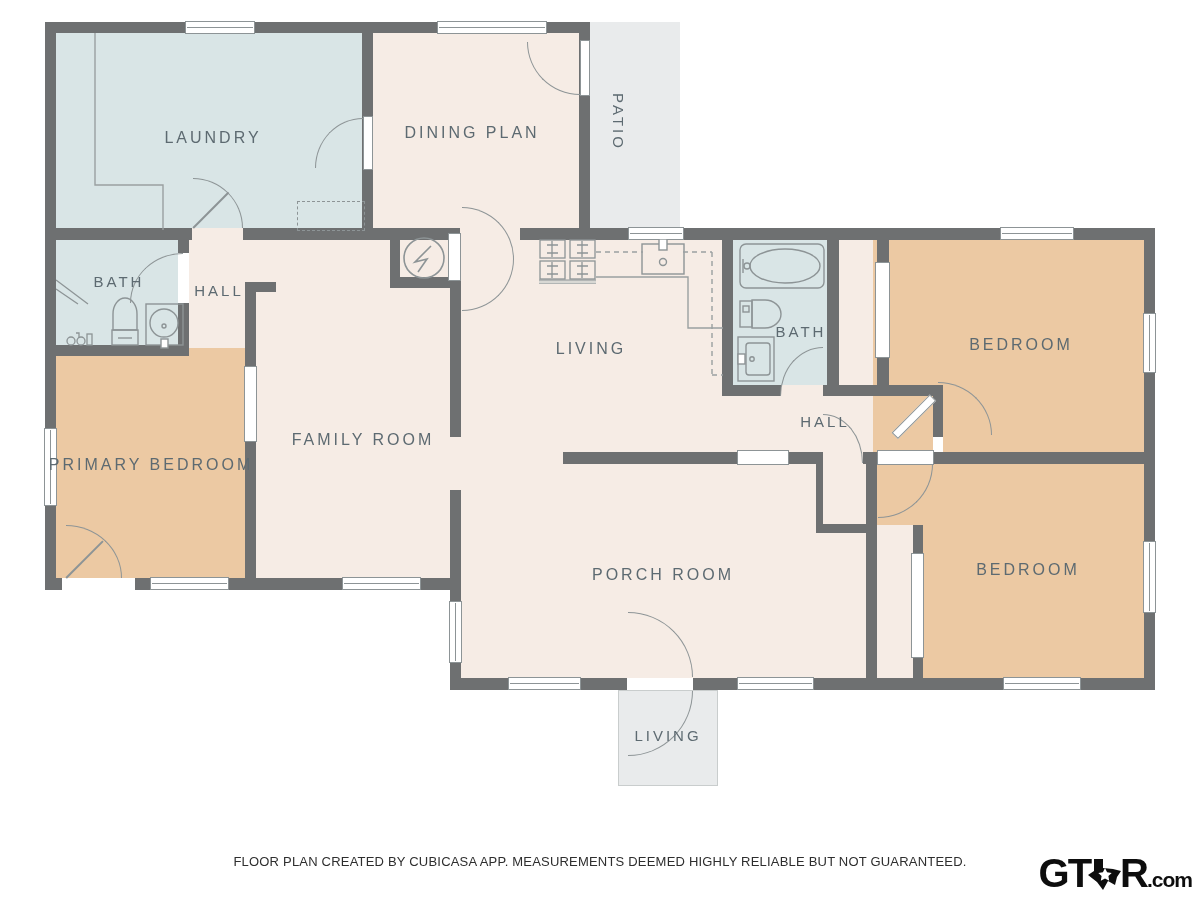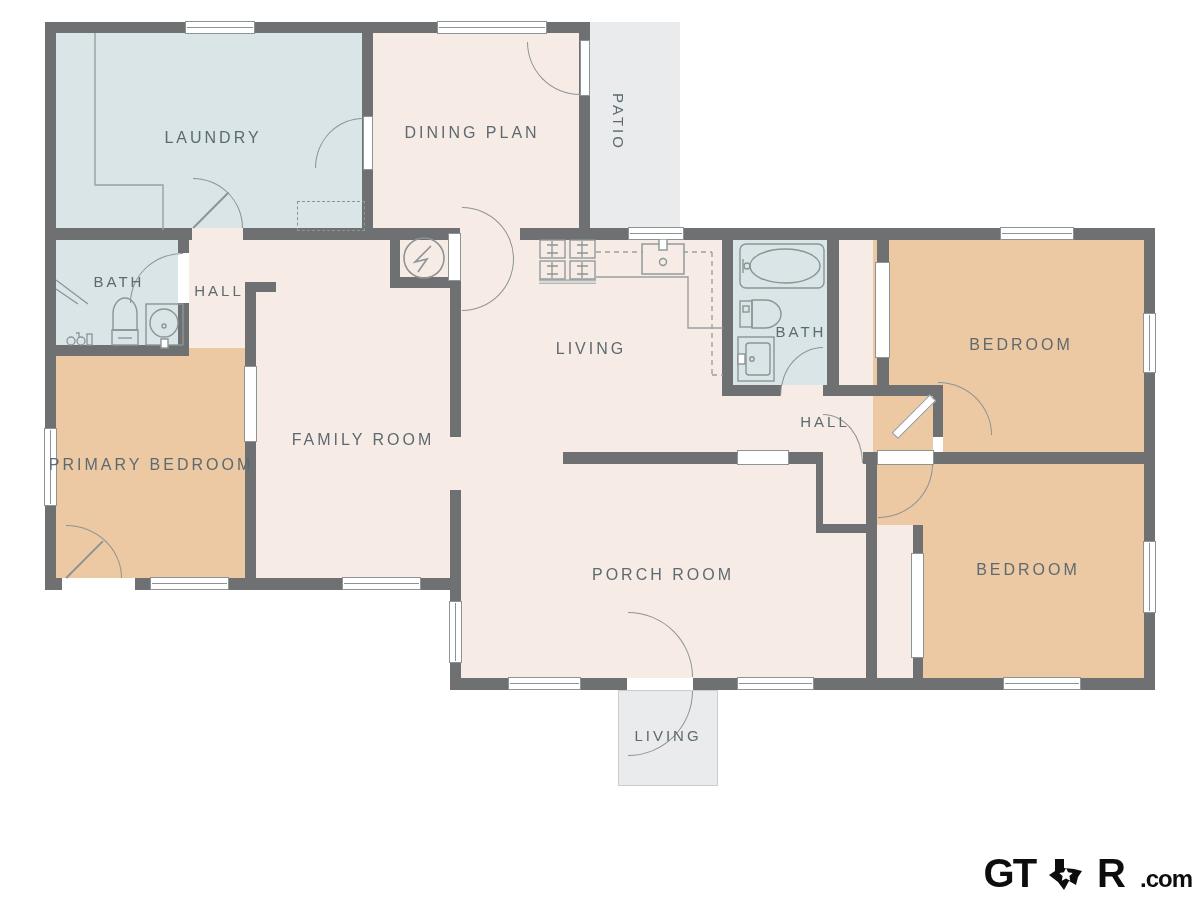--- a/index.html
+++ b/index.html
@@ -20,24 +20,24 @@
   .arc-br{border-bottom:1.5px solid var(--fixture_line);border-right:1.5px solid var(--fixture_line);border-bottom-right-radius:100% 100%;}
   .leafline{position:absolute;height:1.5px;background:var(--fixture_line,#8d9496);}
   .lbl{color:var(--label_text,#5d6a71);font-size:16px;letter-spacing:3px;white-space:nowrap;
        transform:translate(-50%,-50%);font-weight:400;}
   .lbl-sm{font-size:15px;}
   .lbl-rot{transform:translate(-50%,-50%) rotate(90deg);}
   .fx svg{display:block;}
   .dashedbox{position:absolute;border:1.2px dashed var(--fixture_line,#8d9496);box-sizing:border-box;}
   .footer{position:absolute;left:0;right:0;top:854px;text-align:center;color:#2e2e2e;
           font-size:13px;font-weight:500;letter-spacing:.2px;}
-  .logo{position:absolute;right:8px;top:853px;display:flex;align-items:baseline;color:#0d0d0d;gap:16px;}
+  .logo{position:absolute;right:8px;top:853px;display:flex;align-items:baseline;color:#0d0d0d;}
   .logo .big{font-size:40px;font-weight:900;letter-spacing:-2px;line-height:1;}
   .logo .tex{position:relative;top:4px;margin:0 -2px;}
-  .logo .suffix{font-size:24px;font-weight:700;letter-spacing:-1px;}
+  .logo .suffix{font-size:21px;font-weight:700;letter-spacing:-1px;}
 </style>
 </head>
 <body>
 
 <div class="stage">
 
   <div class="room" style="left:50px;top:27px;width:320px;height:206px;background:var(--room_wet);"></div>
   <div class="room" style="left:368px;top:27px;width:216px;height:206px;background:var(--room_cream);"></div>
   <div class="room" style="left:590px;top:22px;width:90px;height:206px;background:var(--outdoor);"></div>
   <div class="room" style="left:50px;top:233px;width:133px;height:123px;background:var(--room_wet);"></div>
@@ -229,20 +229,21 @@
   <div class="lbl" style="left:591px;top:349px;">LIVING</div>
   <div class="lbl lbl-sm" style="left:801px;top:331px;">BATH</div>
   <div class="lbl lbl-sm" style="left:825px;top:421px;">HALL</div>
   <div class="lbl" style="left:1021px;top:345px;">BEDROOM</div>
   <div class="lbl" style="left:151px;top:465px;">PRIMARY BEDROOM</div>
   <div class="lbl" style="left:353px;top:440px;margin-left:10px;">FAMILY ROOM</div>
   <div class="lbl" style="left:663px;top:575px;">PORCH ROOM</div>
   <div class="lbl" style="left:1028px;top:570px;">BEDROOM</div>
   <div class="lbl lbl-sm" style="left:668px;top:735px;">LIVING</div>
 
+  <div class="footer">FLOOR PLAN CREATED BY CUBICASA APP. MEASUREMENTS DEEMED HIGHLY RELIABLE BUT NOT GUARANTEED.</div>
 
   <div class="logo">
     <span class="big">GT</span>
     <span class="tex">
       <svg width="34" height="32" viewBox="0 0 34 32">
         <path d="M6,0 L15,0 L15,9 L25,10 L33,12 L29,18 L27,26 L20,22 L15,31 L9,23 L0,16 L6,12 Z" fill="#0d0d0d"></path>
         <path d="M17,9 l2.1,4.2 4.6,.7 -3.3,3.2 .8,4.6 -4.2,-2.2 -4.2,2.2 .8,-4.6 -3.3,-3.2 4.6,-.7 Z" fill="#ffffff"></path>
       </svg>
     </span>
     <span class="big">R</span>

